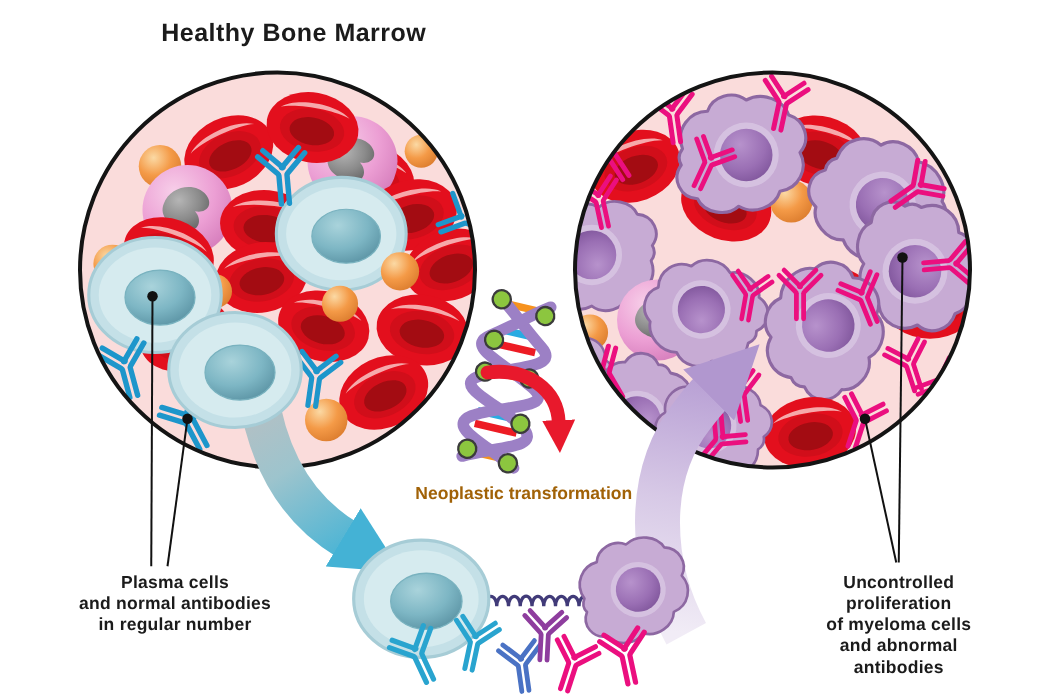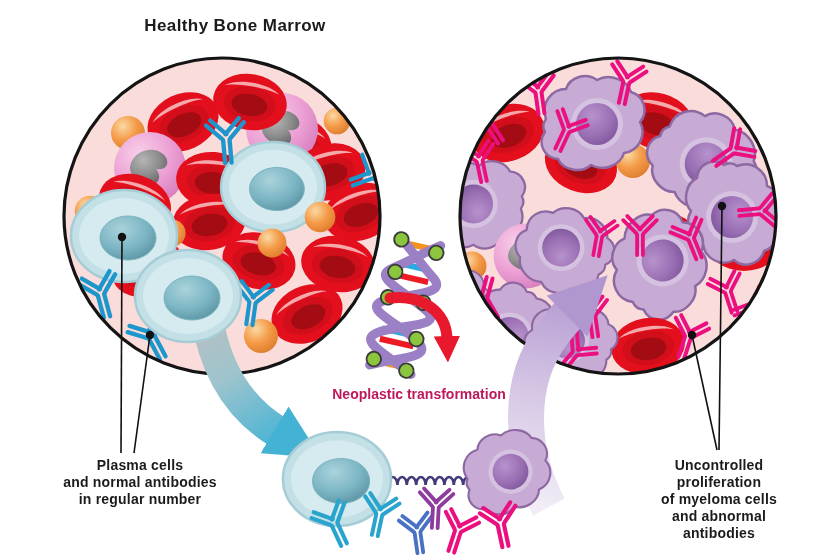--- a/index.html
+++ b/index.html
@@ -1,25 +1,25 @@
 <!DOCTYPE html>
 <html><head>
 <meta charset="utf-8">
 <style>
   html,body{margin:0;padding:0;background:#ffffff;}
   .stage{position:relative;width:840px;height:560px;background:#ffffff;overflow:hidden;
          font-family:"Liberation Sans","DejaVu Sans",sans-serif;}
   .stage svg{position:absolute;left:0;top:0;}
   .label{position:absolute;transform:translateX(-50%);text-align:center;color:#1b1b1b;
          white-space:pre-line;font-weight:700;}
-  .title{font-size:17px;letter-spacing:.4px;}
+  .title{font-size:20px;letter-spacing:.4px;}
   .caption{font-size:14px;line-height:17px;letter-spacing:.2px;}
   .center-note{position:absolute;transform:translateX(-50%);text-align:center;font-weight:700;
          font-size:14px;line-height:17px;white-space:pre-line;color:#1b1b1b;}
-  .center-note .red{color:#be185d;display:block;}
+  .center-note .red{color:#a16207;display:block;}
 </style>
 </head>
 <body>
 
 <div class="stage">
 <svg width="840" height="560" viewBox="0 0 840 560">
   <defs>
     <radialGradient id="gOrange" cx="35%" cy="30%" r="75%">
       <stop offset="0%" stop-color="#fbd9a4"></stop>
           <stop offset="55%" stop-color="#f49a47"></stop>

